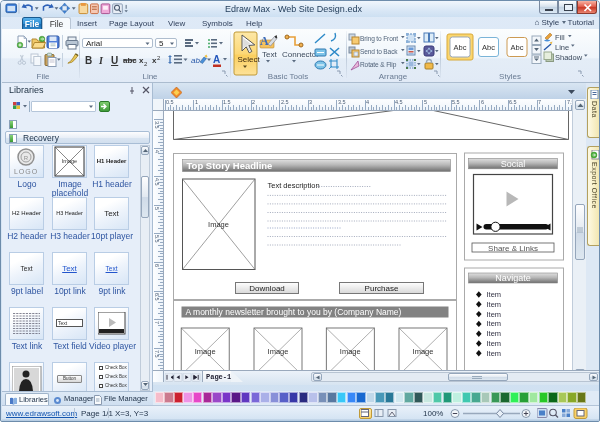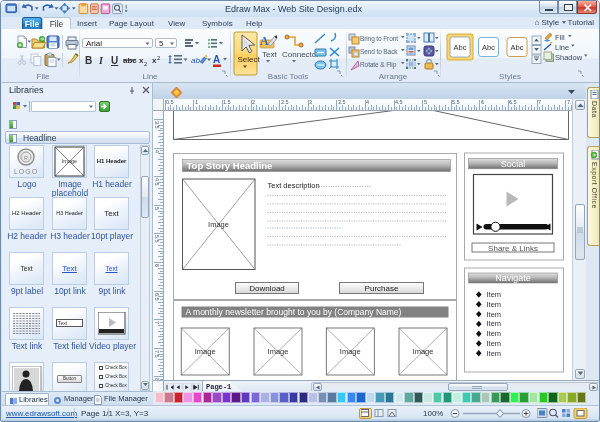--- a/index.html
+++ b/index.html
@@ -62,21 +62,21 @@
   background:#f0f5fa; border-right:1px solid #9aa9bc; border-bottom:1px solid #9aa9bc;}
 .vscroll { position:absolute; left:571px; top:98px; width:14px; height:281px;
   background:#eaf0f6; border-left:1px solid #c0ccda; }
 .sbtn { position:absolute; background:linear-gradient(#fdfdfe,#e2e9f1 50%,#d0dbe8 51%,#dde7f0);
   border:1px solid #95a6bb; border-radius:2px; }
 .sidetabs { position:absolute; left:585px; top:82px; width:14px; height:297px; background:#dde8f4; }
 .vtab { position:absolute; left:1px; width:13px;
   background:linear-gradient(90deg,#fdf9e3,#f1e5ac); border:1px solid #b3a05e; border-right:none;
   border-radius:3px 0 0 3px; font-size:7px; color:#4a4328; }
 .vtab span { position:absolute; left:2.5px; writing-mode:vertical-rl; letter-spacing:.5px;}
-.pagerow { position:absolute; left:152px; top:379px; width:448px; height:15px;
+.pagerow { position:absolute; left:152px; top:369px; width:448px; height:15px;
   background:linear-gradient(#ecf2f9,#d7e4f1); border-top:1px solid #9aa9bc; }
 .palette { position:absolute; left:152px; top:390px; width:448px; height:14px; background:#dfeaf6; }
 .pal { position:absolute; top:1px; width:9.6px; height:11px; }
 .btabs { position:absolute; left:1px; top:390px; width:151px; height:14px;
   background:linear-gradient(#dde9f6,#cfdff0); border-top:1px solid #a8bcd2;}
 .btab { position:absolute; top:1px; height:13px; font-size:8.5px; color:#24364c; padding:1px 3px 0 3px; }
 .btab.sel { background:#f8fbfd; border:1px solid #9fb4ca; border-bottom:none; border-radius:2px 2px 0 0; }
 .status { position:absolute; left:1px; top:404px; width:598px; height:14px;
   background:linear-gradient(#e9f1fa,#d5e4f3); border-top:1px solid #b3c4d8;
   font-size:8px; color:#24364c; }
@@ -405,21 +405,21 @@
       </svg>
 <div class="abs" style="left:27px;top:18px;width:1px;height:11px;background:#9ab0c6;"></div>
 <div class="abs" style="left:29px;top:18px;width:65px;height:11px;background:#fff;border:1px solid #b5c6da;border-radius:1px;"></div>
 <svg class="abs" style="left:86px;top:22px" width="10" height="6">
         <path d="M1 0.5 l2 2.5 l2 -2.5 z" fill="#5a6b80"></path>
       </svg>
 <div class="abs" style="left:97px;top:18px;width:11px;height:11px;background:linear-gradient(#7ecb6f,#3f9a3a);border:1px solid #2a7a28;border-radius:2px;"></div>
 <svg class="abs" style="left:99px;top:20px" width="8" height="8">
         <path d="M0 3.5 h4 M2.5 1 l2.5 2.5 l-2.5 2.5" stroke="#fff" stroke-width="1.3" fill="none"></path>
       </svg>
-<div class="libbar" style="top:48px">Headline</div>
+<div class="libbar" style="top:48px">Recovery</div>
 <div class="abs" style="left:7px;top:36.5px;width:8px;height:9px;background:#fff;border:1px solid #8aa0b8;"></div>
 <div class="abs" style="left:8px;top:37.5px;width:3px;height:7px;background:linear-gradient(#8ad47a,#3a9a34);"></div>
 <div class="abs" style="left:7px;top:50.5px;width:8px;height:9px;background:#fff;border:1px solid #8aa0b8;"></div>
 <div class="abs" style="left:8px;top:51.5px;width:3px;height:7px;background:linear-gradient(#8ad47a,#3a9a34);"></div>
 <div class="cell" style="left:7px;top:62px;">
         <svg class="abs" style="left:0;top:0" width="33" height="31">
           <circle cx="16" cy="11" r="8" fill="#e8e8e8" stroke="#909090" stroke-width="1.5"></circle>
           <circle cx="16" cy="11" r="5" fill="none" stroke="#a0a0a0"></circle>
           <text x="16" y="14" font-size="6" fill="#909090" text-anchor="middle">R</text>
           <text x="16" y="28" font-size="7" fill="#8a8a8a" text-anchor="middle" letter-spacing="1">LOGO</text>

